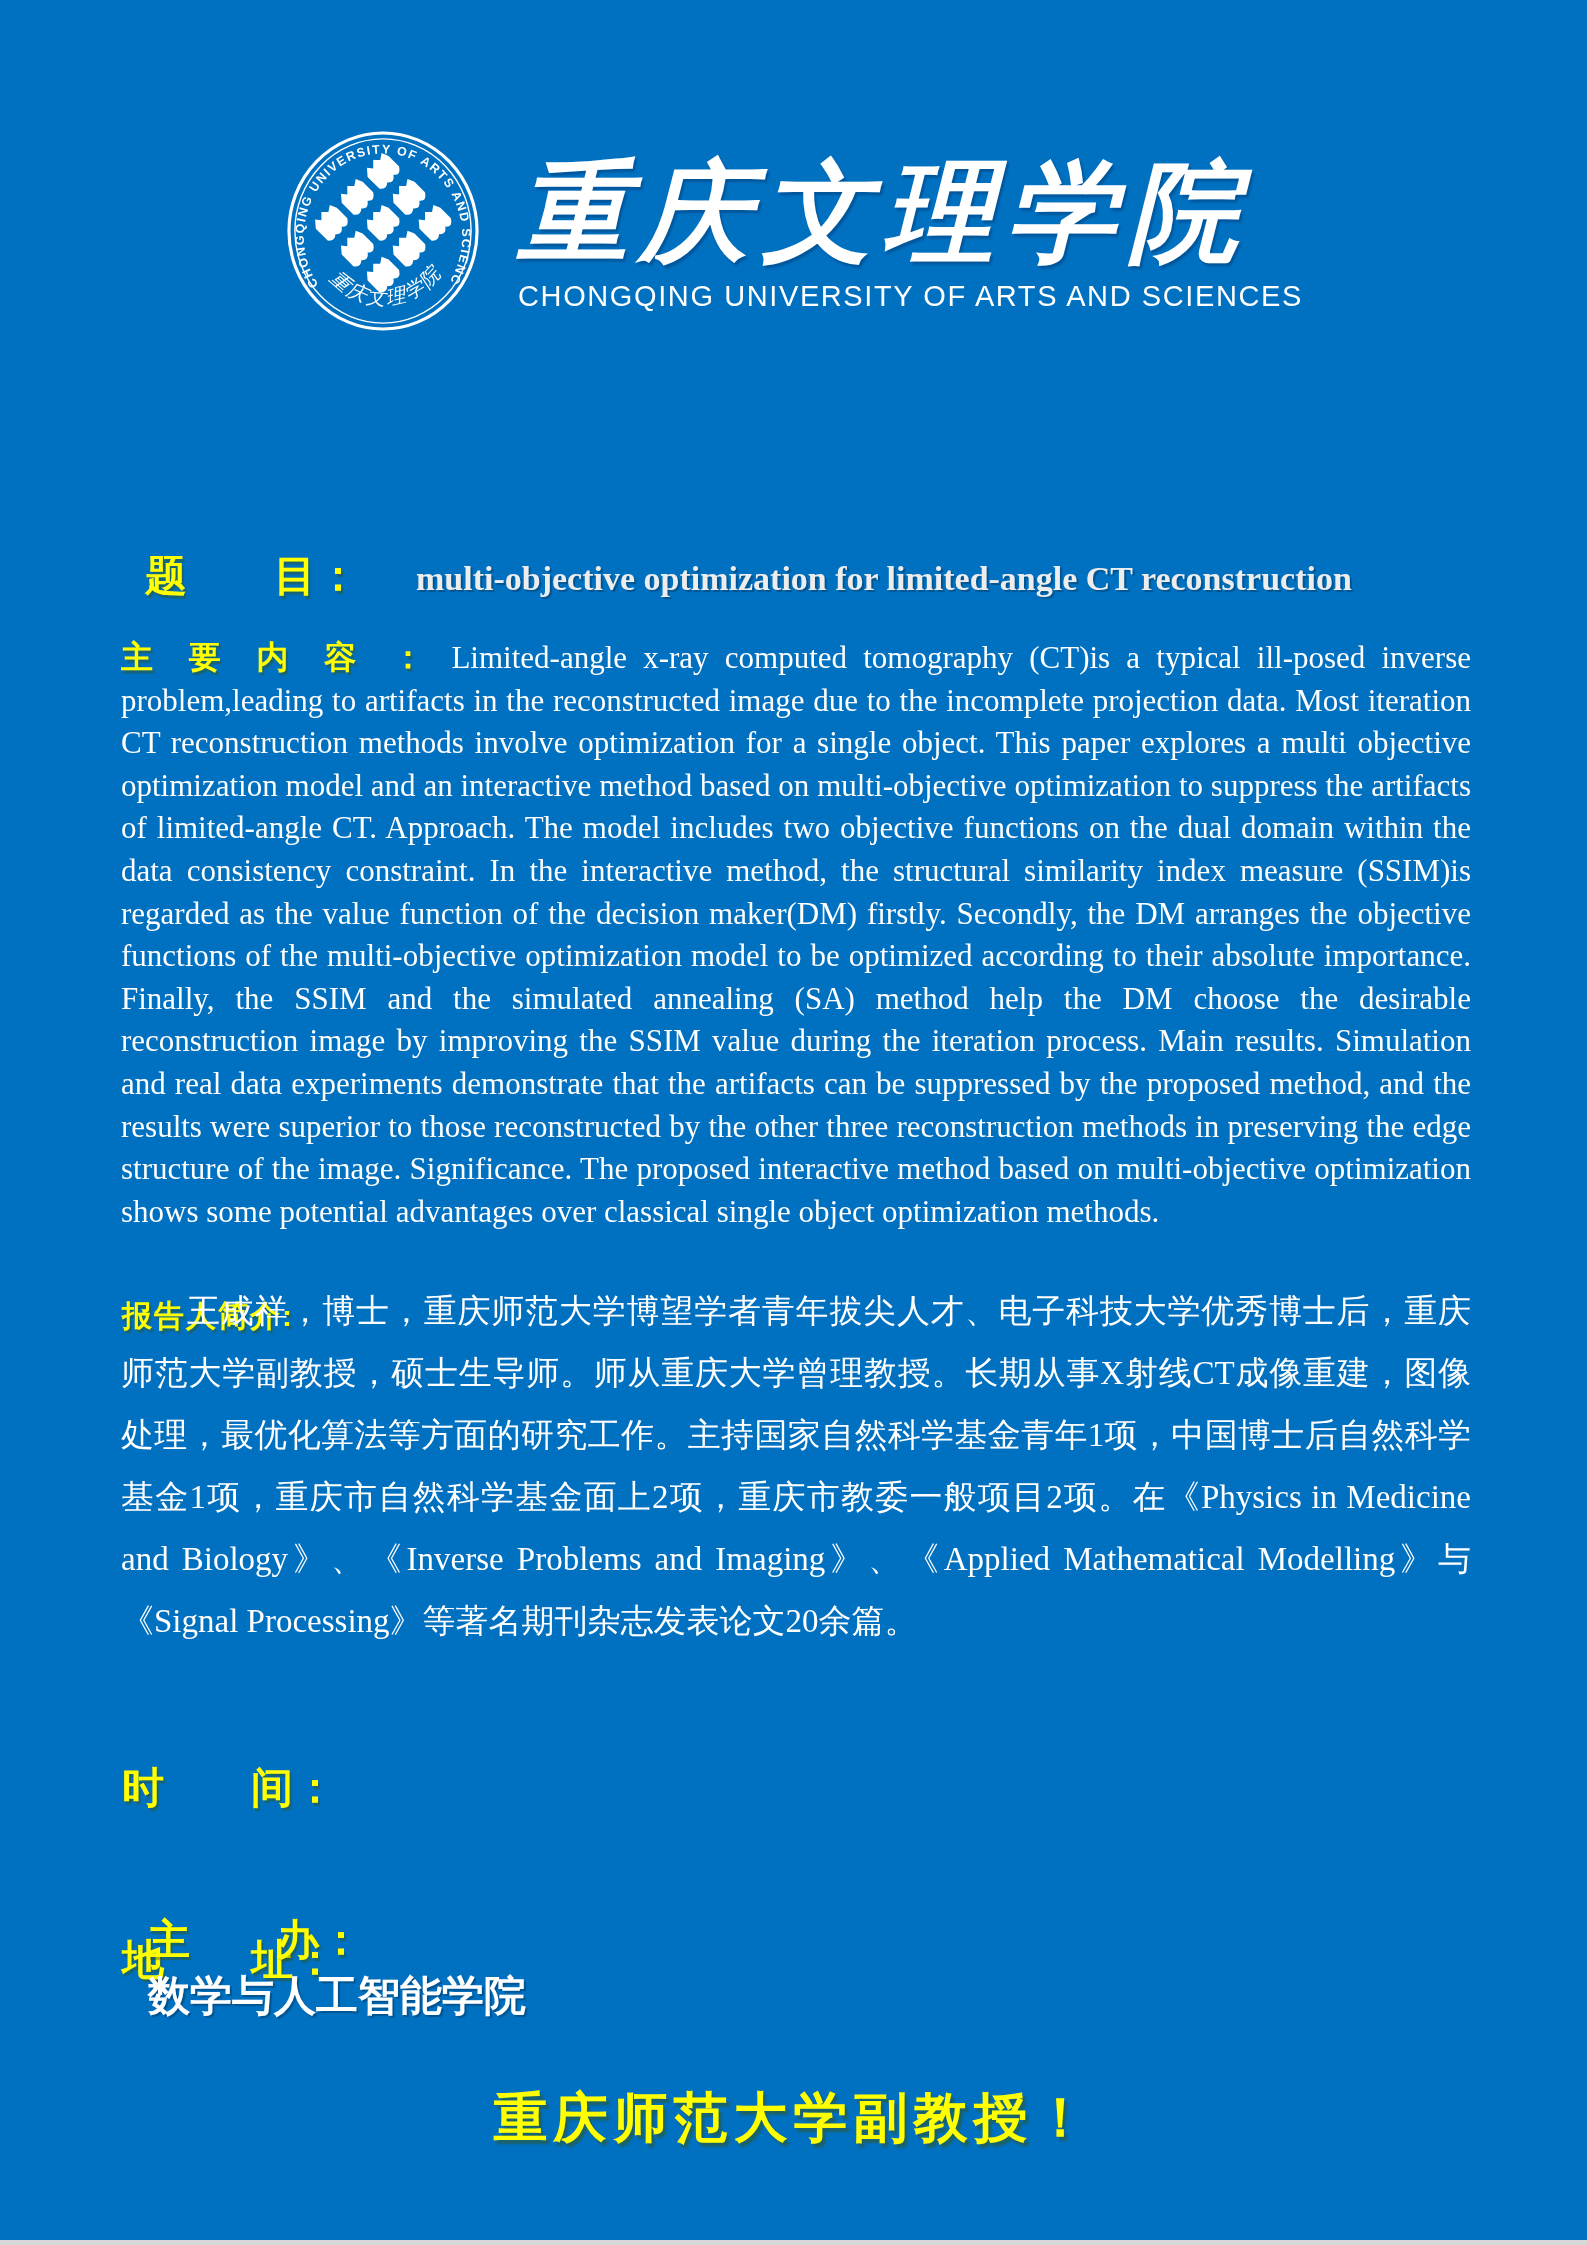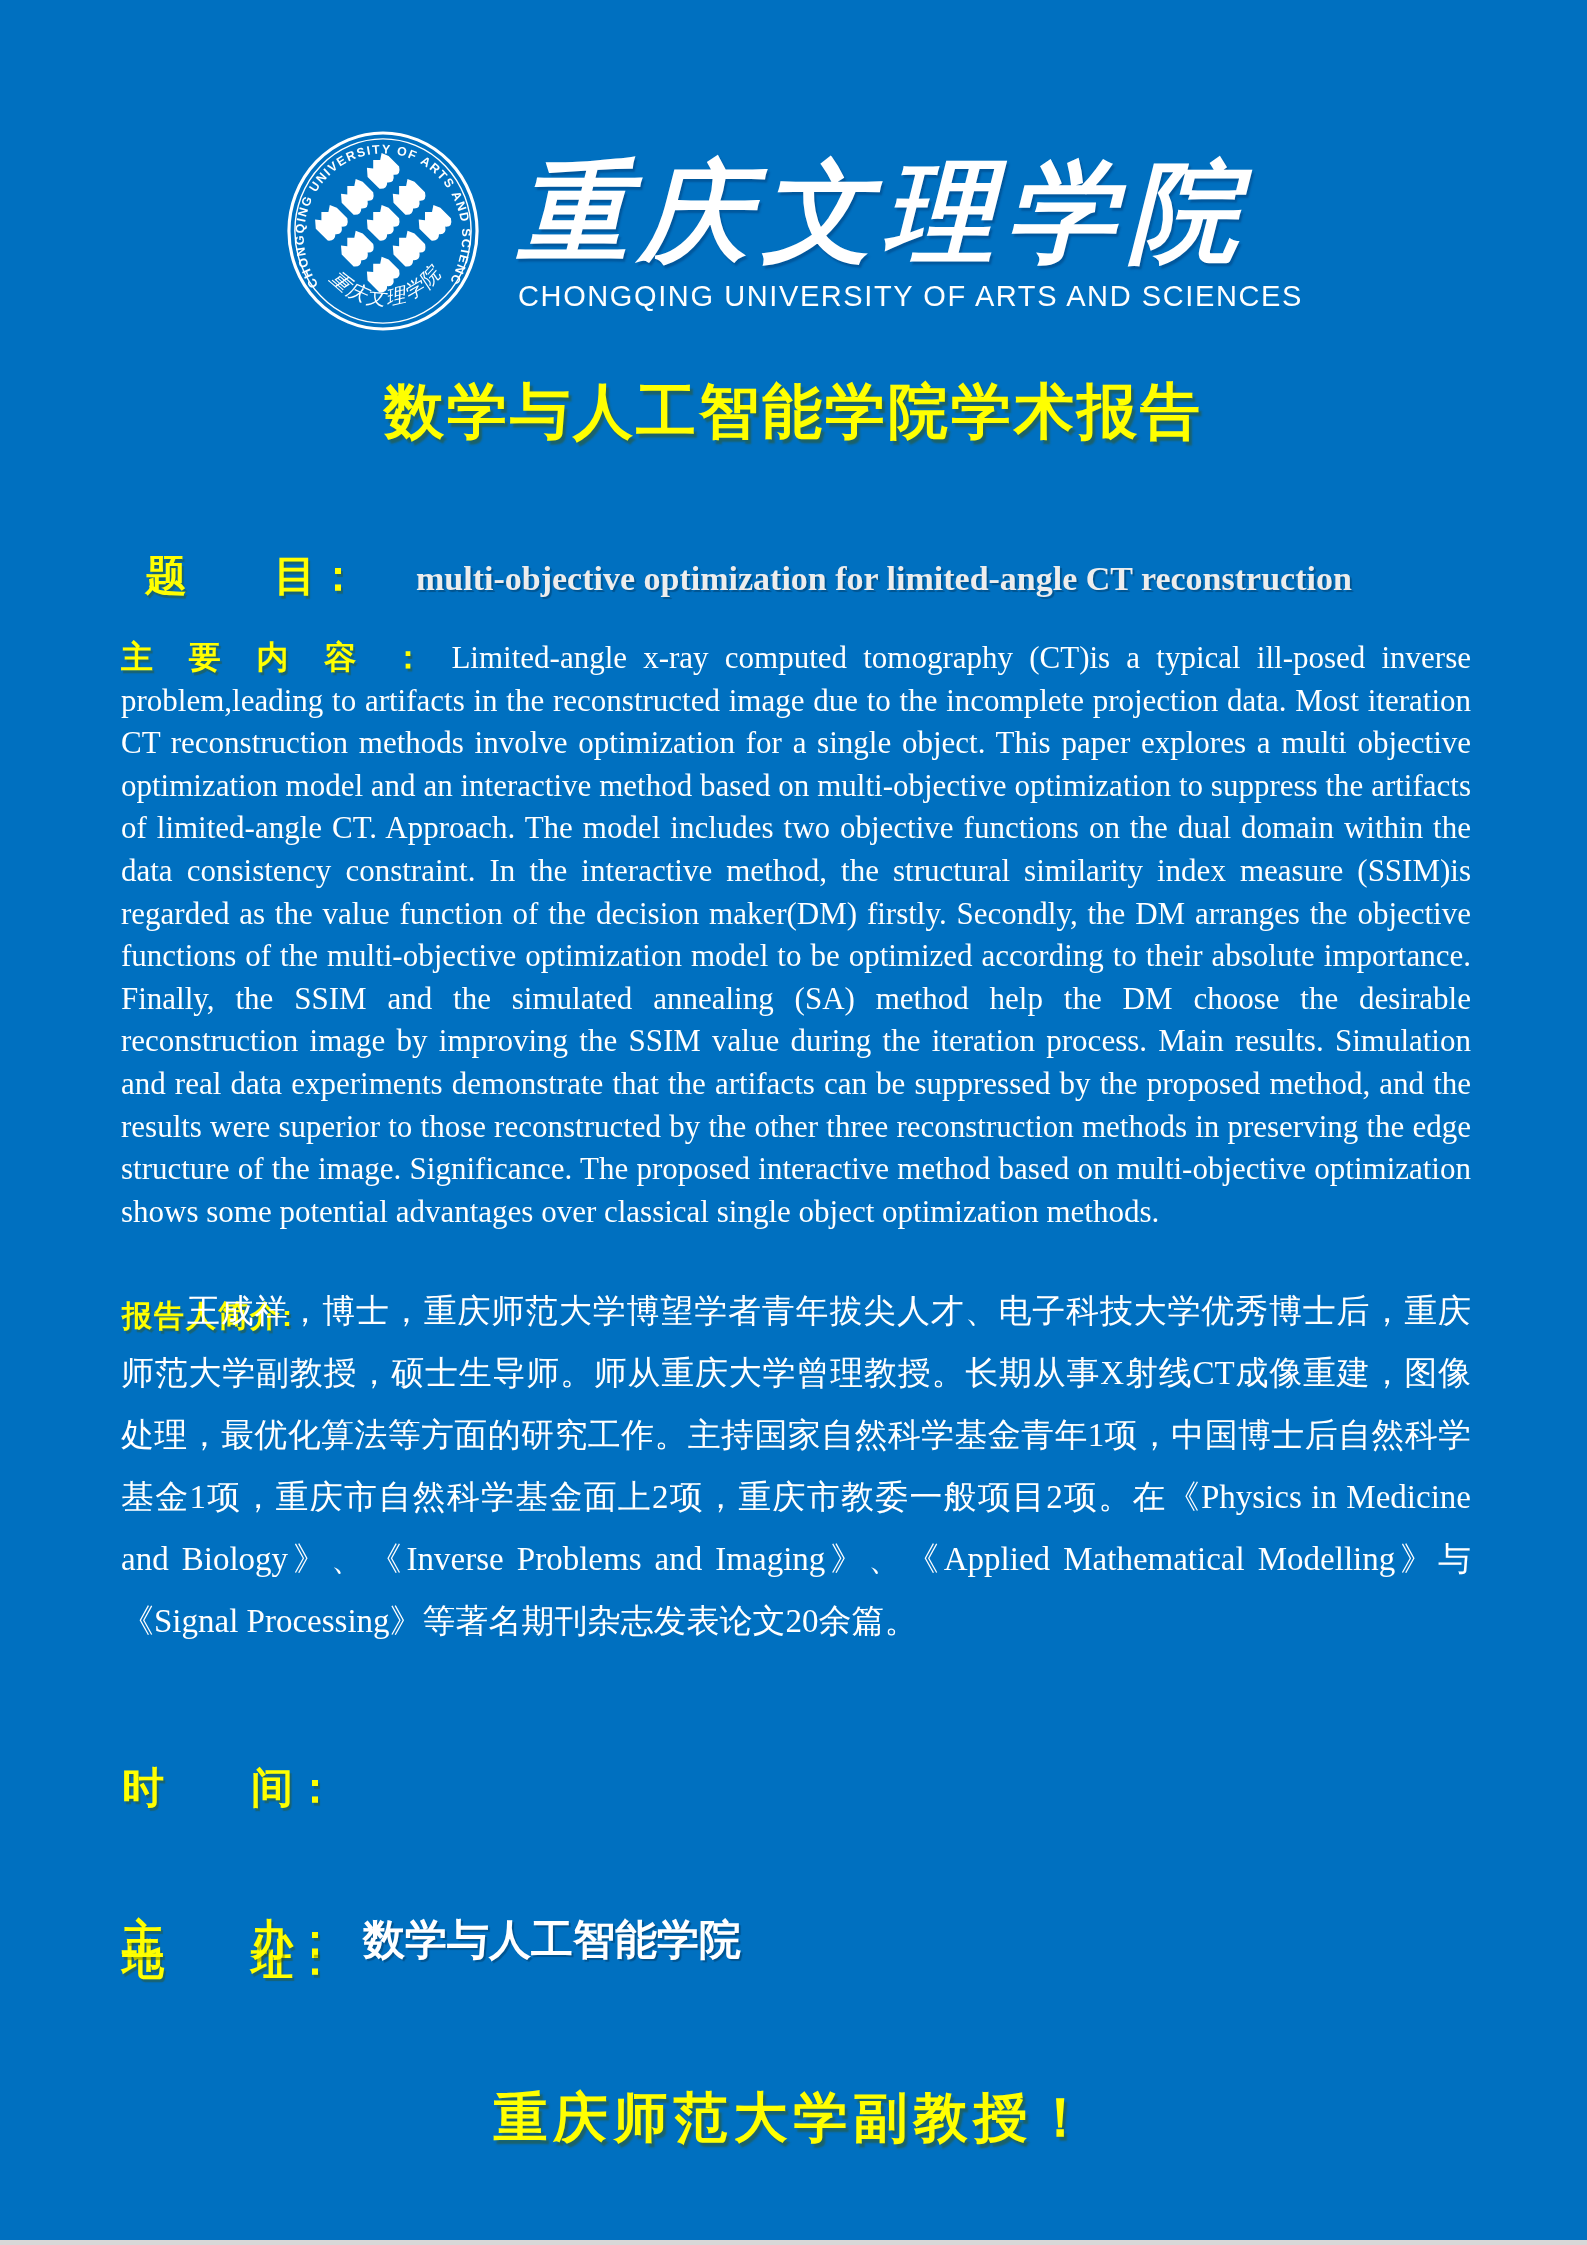--- a/index.html
+++ b/index.html
@@ -94,21 +94,21 @@
   .bio{
     position:absolute;left:121px;width:1350px;top:1280px;margin:0;
     color:#ffffff;text-align:justify;text-indent:2em;
     font-family:"Liberation Serif",serif;
     font-size:33px;line-height:62px;
   }
 
   
   .kv-row{
     position:absolute;left:122px;width:1348px;
-    display:flex;align-items:baseline;
+    display:flex;align-items:baseline;flex-direction:column;
   }
   .kv-row.time{top:1760px;}
   .kv-row.venue{top:1932px;justify-content:space-between;}
   .kv-row.host{top:1912px;}
   .kv-value{
     color:#ffffff;font-weight:bold;font-size:42px;
     margin-left:26px;white-space:pre;
     text-shadow:2px 2px 1px rgba(0,0,0,0.25);
   }
   .kv-value.serif{font-family:"Liberation Serif",serif;font-size:40px;}
@@ -157,21 +157,20 @@
           <textPath href="#arcBottom" startOffset="6">重庆文理学院</textPath>
         </text>
       </svg>
     </div>
     <div class="brand">
       <div class="brand-zh">重庆文理学院</div>
       <div class="brand-en">CHONGQING UNIVERSITY OF ARTS AND SCIENCES</div>
     </div>
   </header>
 
-  <h1 class="title">数学与人工智能学院学术报告</h1>
 
   <div class="topic-row">
     <span class="kv-label">题　　目：</span>
     <span class="topic-text">multi-objective optimization for limited-angle CT reconstruction</span>
   </div>
 
   <p class="abstract"><span class="abstract-label">主 要 内 容 ：</span><span>Limited-angle x-ray computed tomography (CT)is a typical ill-posed inverse problem,leading to artifacts in the reconstructed image due to the incomplete projection data. Most iteration CT reconstruction methods involve optimization for a single object. This paper explores a multi objective optimization model and an interactive method based on multi-objective optimization to suppress the artifacts of limited-angle CT. Approach. The model includes two objective functions on the dual domain within the data consistency constraint. In the interactive method, the structural similarity index measure (SSIM)is regarded as the value function of the decision maker(DM) firstly. Secondly, the DM arranges the objective functions of the multi-objective optimization model to be optimized according to their absolute importance. Finally, the SSIM and the simulated annealing (SA) method help the DM choose the desirable reconstruction image by improving the SSIM value during the iteration process. Main results. Simulation and real data experiments demonstrate that the artifacts can be suppressed by the proposed method, and the results were superior to those reconstructed by the other three reconstruction methods in preserving the edge structure of the image. Significance. The proposed interactive method based on multi-objective optimization shows some potential advantages over classical single object optimization methods.</span></p>
 
   <div class="speaker-heading">报告人简介:</div>
 

